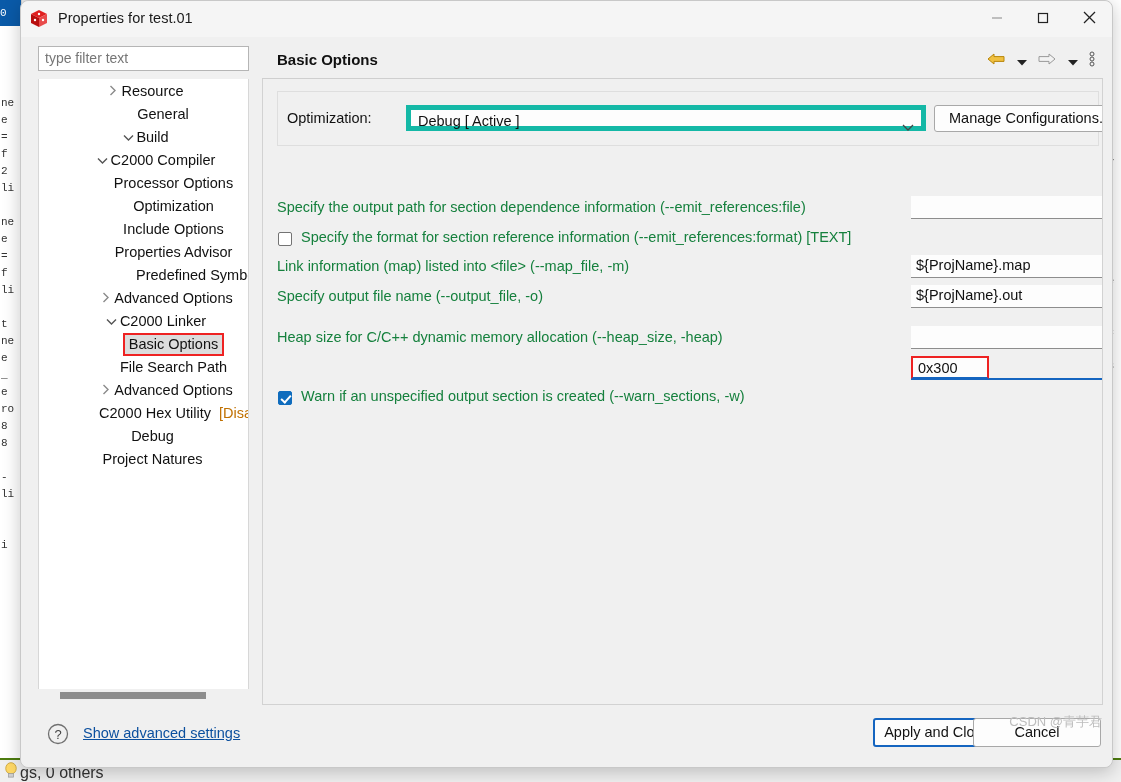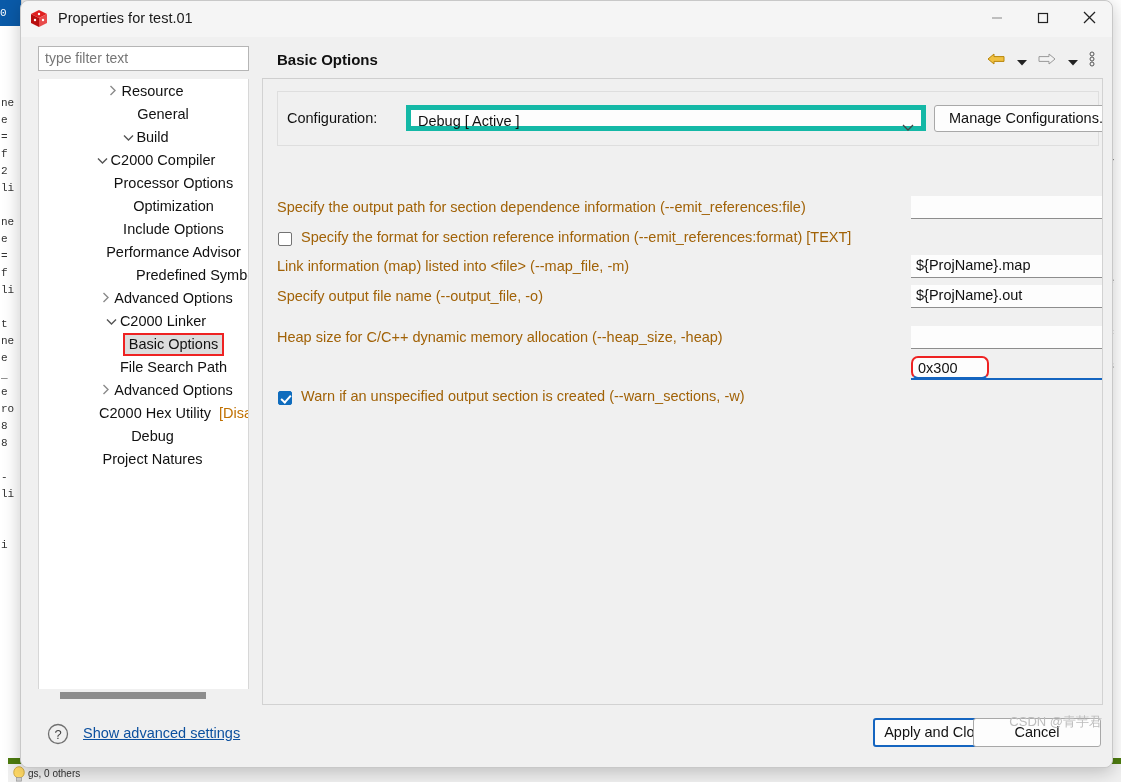--- a/index.html
+++ b/index.html
@@ -37,22 +37,22 @@
     font-family: "Liberation Mono", monospace;
     font-size: 11px; line-height: 17px;
     color: #333; white-space: pre;
   }
   .bg-tabrow {
     position: absolute; left: 0; top: 0; right: 0; height: 26px;
     background: #e8e8e8;
   }
   .bg-bottomrow {
     position: absolute; left: 0; bottom: 0; right: 0; height: 24px;
-    background: #f0f0f0; border-top: 6px solid #4d7c0f;
-    font-size: 10px; color: #333; margin-left: 8px;
+    background: #f0f0f0; border-top: 2px solid #4d7c0f;
+    font-size: 16px; color: #333;
   }
   .bg-bottomrow .bulb {
     position: absolute; left: 4px; top: 2px; width: 14px; height: 18px;
   }
   .bg-bottomrow .txt { position: absolute; left: 0px; top: 4px; }
 
   
   #dialog {
     position: absolute;
     left: 20px; top: 0px;
@@ -176,21 +176,21 @@
     background: #fdfdfd; border: 1px solid #a8a8a8; border-radius: 3px;
     font-size: 14.5px; color: #111;
     text-align: center; line-height: 25px;
   }
 
   .opt-row {
     position: absolute; left: 14px; right: 3px; height: 24px;
   }
   .opt-label {
     position: absolute; left: 0; top: 2px;
-    font-size: 14.5px; color: #a16207; white-space: nowrap;
+    font-size: 14.5px; color: #15803d; white-space: nowrap;
   }
   .opt-label.withcb { left: 24px; }
 
   .cb {
     position: absolute; left: 1px; top: 5px;
     width: 14px; height: 14px;
     border: 1px solid #737373; background: #fff; border-radius: 2px;
   }
   .cb.checked {
     background: #0f6cbd; border-color: #0f6cbd;
@@ -353,21 +353,21 @@
         <div class="tree-row" style="padding-left: 23px;"><span class="tw blank"> </span><span>General</span></div>
         <div class="tree-row" style="padding-left: 2px;"><span class="tw"><svg width="11" height="8" viewBox="0 0 11 8">
               <polyline points="1,1.5 5.5,6 10,1.5" fill="none" stroke="#555" stroke-width="1.4"></polyline>
             </svg></span><span>Build</span></div>
         <div class="tree-row" style="padding-left: 23px;"><span class="tw"><svg width="11" height="8" viewBox="0 0 11 8">
               <polyline points="1,1.5 5.5,6 10,1.5" fill="none" stroke="#555" stroke-width="1.4"></polyline>
             </svg></span><span>C2000 Compiler</span></div>
         <div class="tree-row" style="padding-left: 44px;"><span class="tw blank"> </span><span>Processor Options</span></div>
         <div class="tree-row" style="padding-left: 44px;"><span class="tw blank"> </span><span>Optimization</span></div>
         <div class="tree-row" style="padding-left: 44px;"><span class="tw blank"> </span><span>Include Options</span></div>
-        <div class="tree-row" style="padding-left: 44px;"><span class="tw blank"> </span><span>Performance Advisor</span></div>
+        <div class="tree-row" style="padding-left: 44px;"><span class="tw blank"> </span><span>Properties Advisor</span></div>
         <div class="tree-row" style="padding-left: 53px; margin-left: 28px;"><span class="tw blank"> </span><span>Predefined Symbols</span></div>
         <div class="tree-row" style="padding-left: 44px;"><span class="tw"><svg width="8" height="11" viewBox="0 0 8 11">
               <polyline points="1.5,1 6,5.5 1.5,10" fill="none" stroke="#8a8a8a" stroke-width="1.4"></polyline>
             </svg></span><span>Advanced Options</span></div>
         <div class="tree-row" style="padding-left: 23px;"><span class="tw"><svg width="11" height="8" viewBox="0 0 11 8">
               <polyline points="1,1.5 5.5,6 10,1.5" fill="none" stroke="#555" stroke-width="1.4"></polyline>
             </svg></span><span>C2000 Linker</span></div>
         <div class="tree-row" style="padding-left: 44px;"><span class="tw blank"> </span><span class="sel-label">Basic Options</span></div>
         <div class="tree-row" style="padding-left: 44px;"><span class="tw blank"> </span><span>File Search Path</span></div>
         <div class="tree-row" style="padding-left: 44px;"><span class="tw"><svg width="8" height="11" viewBox="0 0 8 11">
@@ -411,21 +411,21 @@
           <circle cx="3" cy="8" r="2" fill="none" stroke="#555" stroke-width="1"></circle>
           <circle cx="3" cy="13" r="2" fill="none" stroke="#555" stroke-width="1"></circle>
         </svg>
       </span>
     </div>
   </div>
 
   <div class="content-body">
 
     <div class="config-group">
-      <div class="config-label">Configuration:</div>
+      <div class="config-label">Optimization:</div>
       <div class="config-combo">
         <span class="val">Debug  [ Active ]</span>
         <span class="arrow">
           <svg width="12" height="8" viewBox="0 0 12 8">
             <polyline points="1,1 6,6 11,1" fill="none" stroke="#444" stroke-width="1.3"></polyline>
           </svg>
         </span>
       </div>
       <div class="manage-btn">Manage Configurations...</div>
     </div>
@@ -446,21 +446,21 @@
         <div class="opt-row" style="top: 207px; text-decoration: underline;">
           <span class="opt-label">Specify output file name (--output_file, -o)</span>
           <span class="opt-field" style="left: 634px; width: 195px; top: -1px;">${ProjName}.out</span>
         </div>
         <div class="opt-row" style="top: 248px;">
           <span class="opt-label">Heap size for C/C++ dynamic memory allocation (--heap_size, -heap)</span>
           <span class="opt-field" style="left: 634px; width: 228px; top: -1px;"></span>
         </div>
         <div class="opt-row" style="top: 278px;">
           <span style="position: absolute; left: 634px; top: 21px; width: 228px; height: 2px; background: rgb(21, 101, 192);"></span>
-          <span class="opt-field highlight focusline" style="left: 634px; top: -1px; border-radius: 7px;">0x300</span>
+          <span class="opt-field highlight focusline" style="left: 634px; top: -1px;">0x300</span>
         </div>
         <div class="opt-row" style="top: 307px;">
           <span class="cb checked"></span>
           <span class="opt-label withcb">Warn if an unspecified output section is created (--warn_sections, -w)</span>
         </div>
       </div>
   </div>
 
   <div class="footer">
     <svg class="help-icon" viewBox="0 0 22 22">

